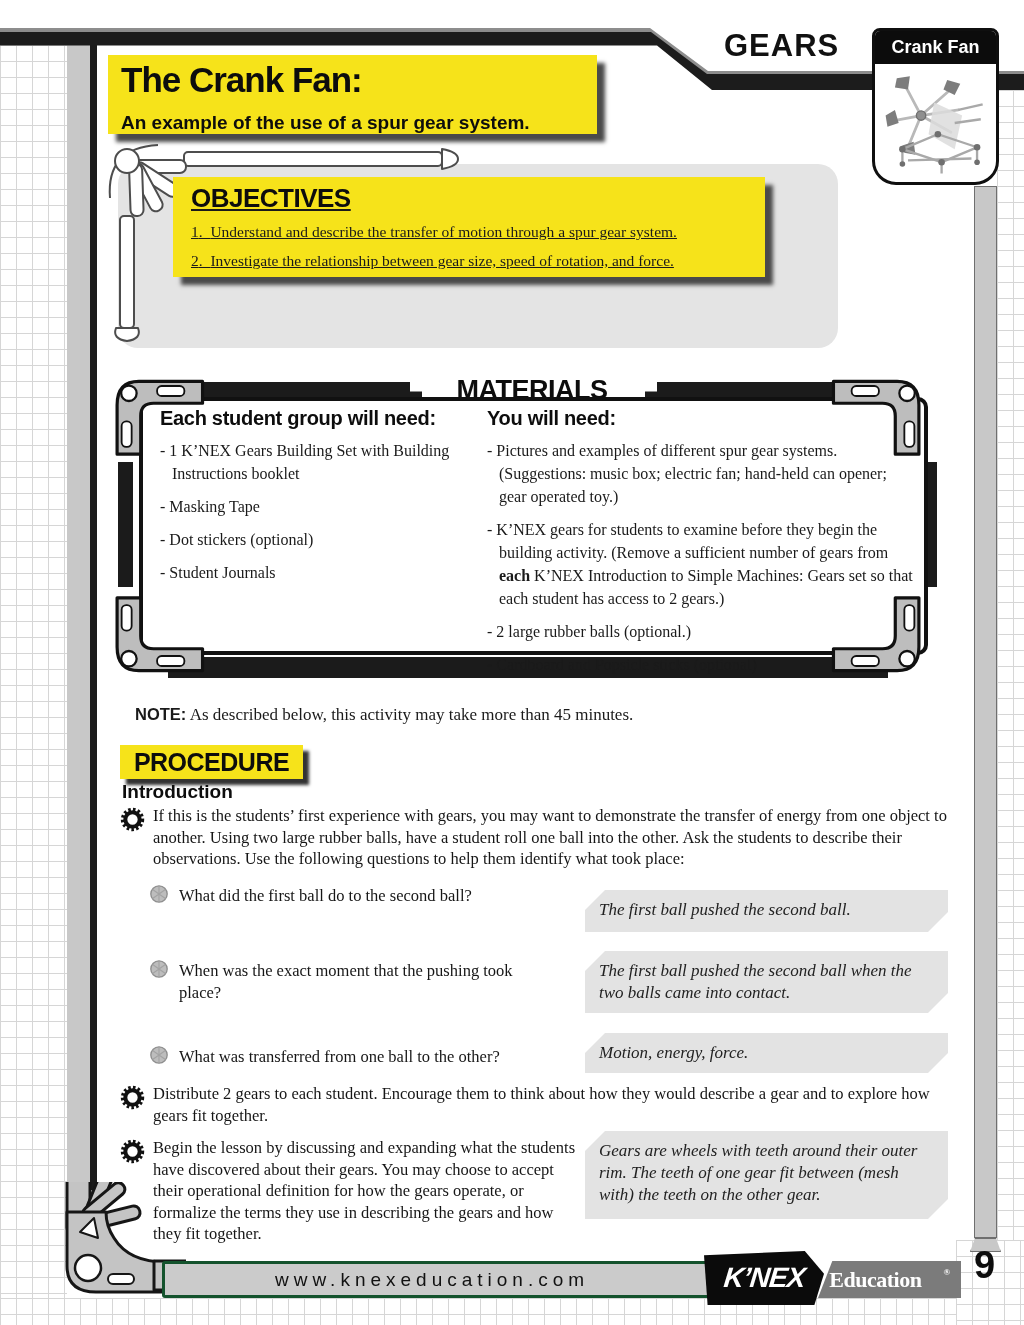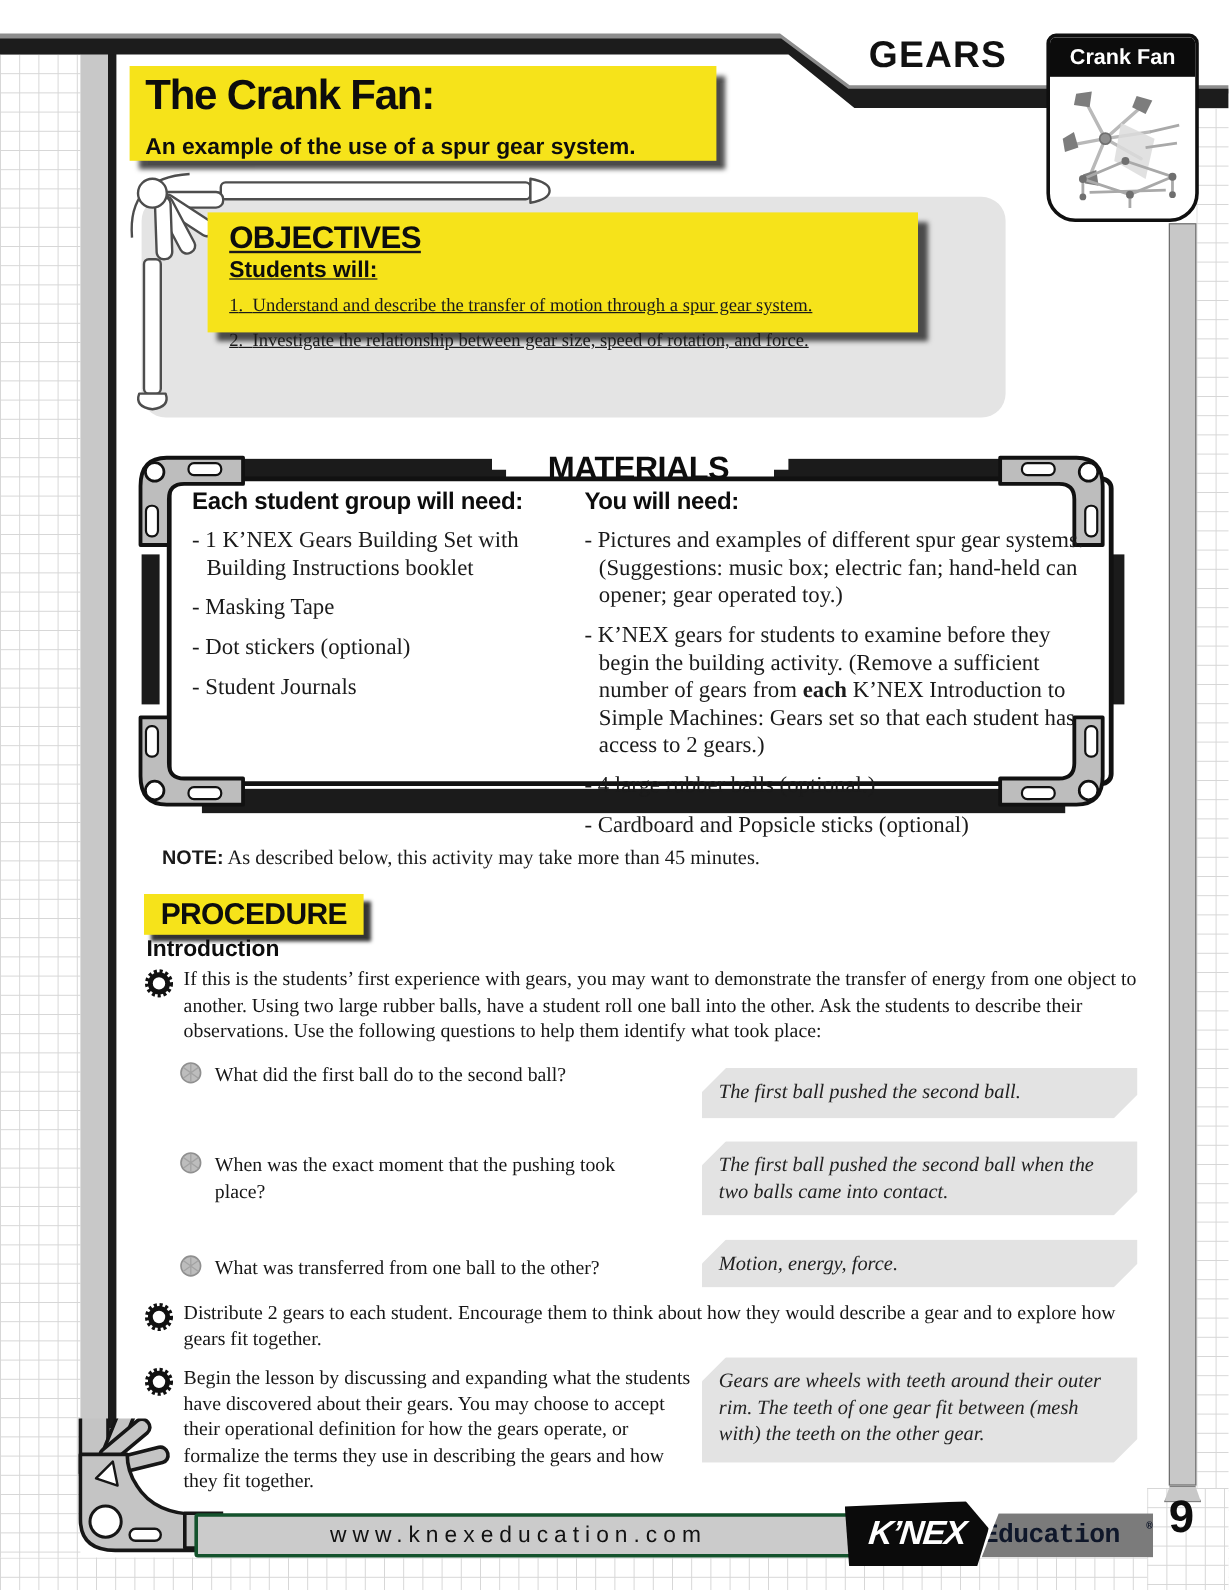--- a/index.html
+++ b/index.html
@@ -69,21 +69,21 @@
   #mat-side-l { left:118px; } #mat-side-r { left:922px; }
   .mat-corner { position:absolute; width:100px; height:88px; }
   #mc-tl { left:108px; top:372px; } #mc-tr { left:828px; top:372px; transform:scaleX(-1); }
   #mc-bl { left:108px; top:592px; transform:scaleY(-1); } #mc-br { left:828px; top:592px; transform:scale(-1,-1); }
 
   .mat-col { position:absolute; }
   #mat-col-left  { left:160px; top:407px; width:308px; }
   #mat-col-right { left:487px; top:407px; width:430px; }
   .mat-heading { font-family:"Liberation Sans",sans-serif; font-weight:900; font-size:20px; letter-spacing:-0.3px; margin-bottom:9px; color:#0d0d0d; }
   .mat-list { list-style:none; }
-  .mat-list li { font-size:19px; line-height:23px; margin-bottom:10px; padding-left:12px; text-indent:-12px; }
+  .mat-list li { font-size:16px; line-height:23px; margin-bottom:10px; padding-left:12px; text-indent:-12px; }
   .mat-list li::before { content:"-\00a0"; }
   .seg-bold { font-weight:bold; }
 
   
   #note-line { position:absolute; left:135px; top:705px; font-size:17px; }
   #note-line .note-label { font-family:"Liberation Sans",sans-serif; font-weight:900; font-size:16.5px; }
   #procedure-label { position:absolute; left:120px; top:745px; width:183px; height:34px;
     background:#f6e31a; box-shadow:6px 6px 3px #333; display:flex; align-items:center; justify-content:center;
     font-family:"Liberation Sans",sans-serif; font-weight:900; font-size:25px; letter-spacing:-0.5px; color:#0d0d0d; }
   #intro-heading { position:absolute; left:122px; top:781px;
@@ -109,21 +109,21 @@
   #answer4 { top:1131px; height:88px; }
 
   
   #footer-connector { position:absolute; left:46px; top:1182px; width:140px; height:126px; }
   #footer-bar { position:absolute; left:162px; top:1261px; width:552px; height:37px;
     background:#cbcbcb; border:3px solid #14532d; border-radius:3px;
     display:flex; align-items:center; padding-left:110px;
     font-family:"Liberation Sans",sans-serif; font-size:19px; letter-spacing:5px; color:#111; }
   #edu-box { position:absolute; left:818px; top:1261px; width:143px; height:37px; background:#7b7b7b;
     clip-path:polygon(10% 0,100% 0,100% 100%,0 100%); display:flex; align-items:center; justify-content:center;
-    font-family:Liberation Mono, monospace; font-weight:900; font-size:22px; color:#0f172a; letter-spacing:-0.5px;gap:20px; }
+    font-family:Liberation Serif, serif; font-weight:900; font-size:22px; color:#ffffff; letter-spacing:-0.5px;gap:20px; }
   #edu-box .reg { font-size:9px; margin-left:2px; align-self:flex-start; margin-top:6px; }
   #knex-logo { position:absolute; left:704px; top:1251px; width:120px; height:54px; background:#0b0b0b;
     clip-path:polygon(0 8%,84% 0,100% 42%,92% 100%,3% 100%);
     display:flex; align-items:center; justify-content:center; }
   #knex-logo .brand { font-family:"Liberation Sans",sans-serif; font-weight:900; font-style:italic;
     font-size:28px; color:#fff; transform:skewX(-6deg); letter-spacing:-1px; }
   #page-number { position:absolute; left:974px; top:1244px;
     font-family:"Liberation Sans",sans-serif; font-weight:900; font-size:38px; color:#0d0d0d; }
 </style>
 </head>
@@ -206,21 +206,20 @@
         <rect x="34" y="24" width="52" height="13" rx="6" transform="rotate(33 36 30)"></rect>
         <rect x="34" y="24" width="52" height="13" rx="6" transform="rotate(62 36 30)"></rect>
         <rect x="34" y="24" width="52" height="13" rx="6" transform="rotate(88 36 30)"></rect>
         <path d="M10,62 Q6,12 58,9" fill="none"></path>
         <circle cx="27" cy="25" r="12"></circle>
       </g>
     </g>
   </svg>
   <div id="objectives-box">
     <div class="obj-heading">OBJECTIVES</div>
-    <div class="obj-sub">Students will:</div>
     <ol class="obj-list">
 
     <li><span>Understand and describe the transfer of motion through a spur gear system.</span></li>
         <li><span>Investigate the relationship between gear size, speed of rotation, and force.</span></li>
       </ol>
   </div>
 
   <div class="mat-bar" id="mat-bar-tl"></div>
   <div class="mat-bar" id="mat-bar-tr"></div>
   <div class="mat-bar" id="mat-bar-b"></div>
@@ -263,21 +262,21 @@
         <li><span>Dot stickers (optional)</span></li>
         <li><span>Student Journals</span></li>
       </ul>
   </div>
   <div class="mat-col" id="mat-col-right">
     <div class="mat-heading">You will need:</div>
     <ul class="mat-list">
 
     <li><span>Pictures and examples of different spur gear systems. (Suggestions: music box; electric fan; hand-held can opener; gear operated toy.)</span></li>
         <li><span><span>K’NEX gears for students to examine before they begin the building activity. (Remove a sufficient number of gears from </span><span class="seg-bold">each</span><span> K’NEX Introduction to Simple Machines: Gears set so that each student has access to 2 gears.)</span></span></li>
-        <li><span>4 large rubber balls (optional.)</span></li>
+        <li><span>2 large rubber balls (optional.)</span></li>
         <li><span>Cardboard and Popsicle sticks (optional)</span></li>
       </ul>
   </div>
 
   <div id="note-line"><span class="note-label">NOTE:</span><span> As described below, this activity may take more than 45 minutes.</span></div>
 
   <div id="procedure-label">PROCEDURE</div>
   <div id="intro-heading">Introduction</div>
 
   <svg class="gear-bullet" style="left:119px; top:806px;" viewBox="0 0 30 30">

